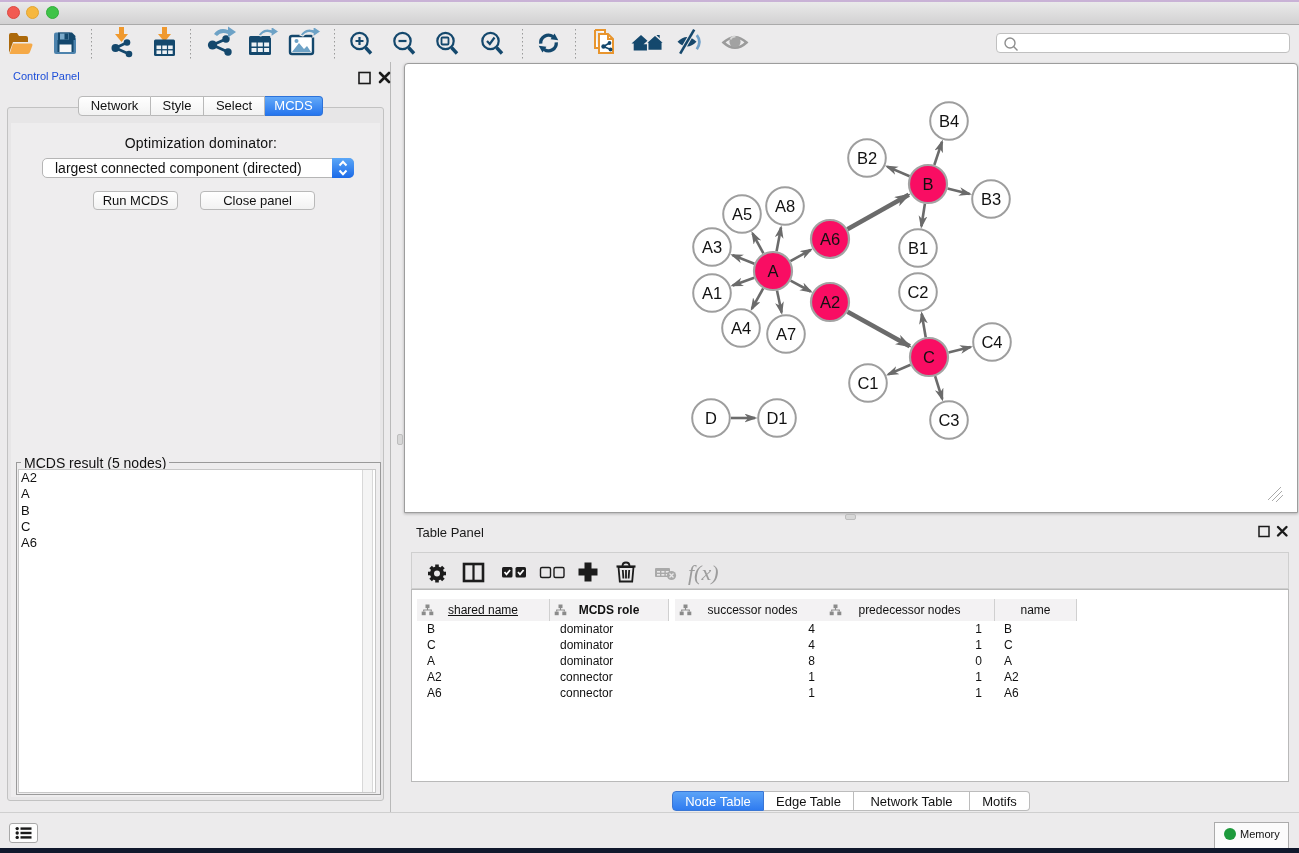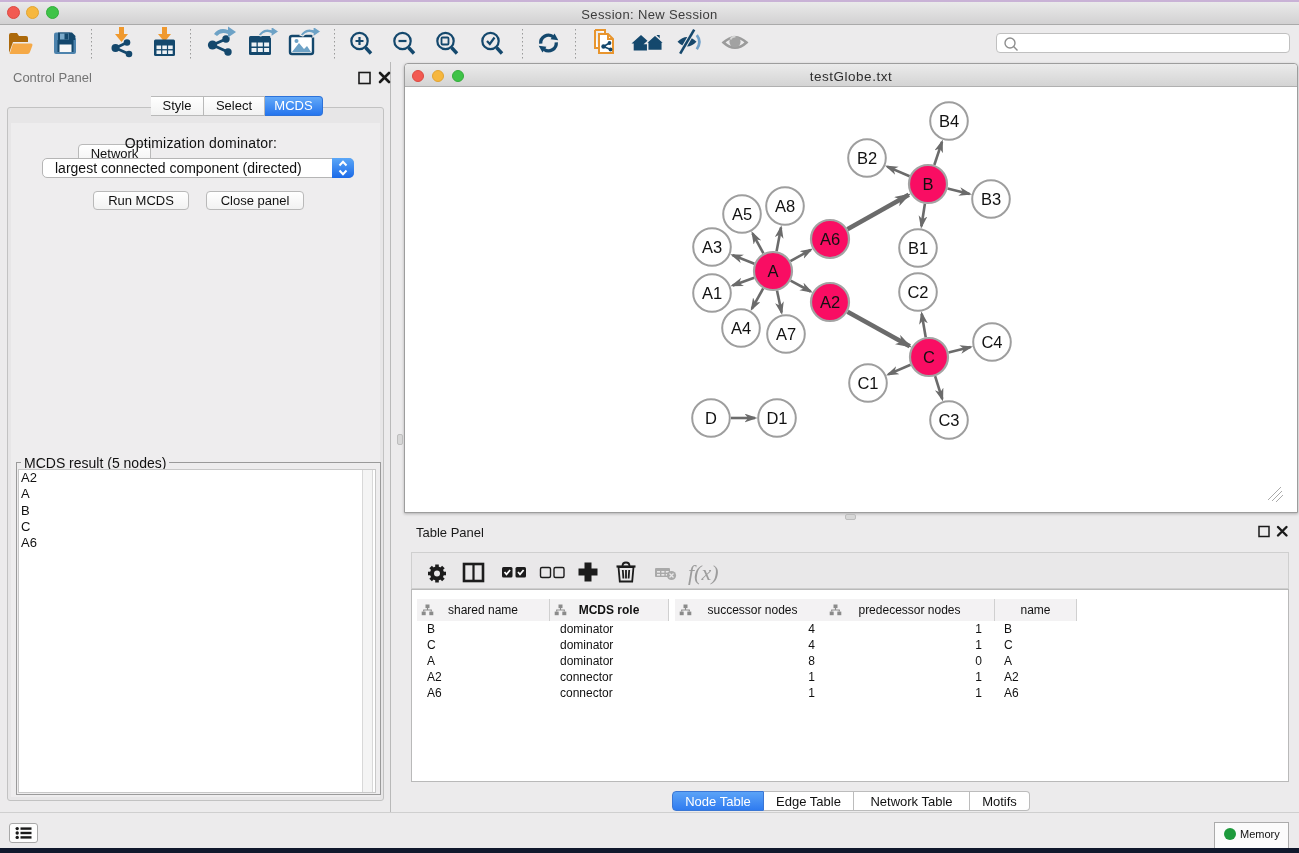--- a/index.html
+++ b/index.html
@@ -14,21 +14,21 @@
   background:linear-gradient(#eaeaea,#d2d1d2); border-bottom:1px solid #aaaaaa; }
 #titleBar .tl { position:absolute; top:4px; width:13px; height:13px; border-radius:50%; }
 #titleText { left:0; top:5px; width:1299px; text-align:center; font-size:13px; letter-spacing:0.35px; color:#3c3c3c; }
 
 
 #toolbar { left:0; top:26px; width:1299px; height:36px; background:#ecebec; }
 #searchBox { left:996px; top:33px; width:294px; height:20px; background:#fff;
   border:1px solid #c0c0c0; border-radius:4px; }
 
 
-#cpTitle { left:13px; top:70px; font-size:13px; color:#737373; }
+#cpTitle { left:13px; top:70px; font-size:11px; color:#1d4ed8; }
 #cpBox { left:7px; top:107px; width:377px; height:694px; background:#e7e6e7;
   border:1px solid #c2c2c2; border-radius:3px; }
 #cpInner { left:11px; top:123px; width:369px; height:674px; background:#eeedee; }
 .tabseg { position:absolute; top:96px; height:20px; font-size:13px; color:#111;
   background:linear-gradient(#ffffff,#f2f2f2); border:1px solid #b9b9b9; border-left:none;
   text-align:center; line-height:18px; }
 #optLabel { left:0px; top:135px; width:402px; text-align:center; font-size:14px; letter-spacing:0.2px; color:#111; }
 #combo { left:42px; top:158px; width:312px; height:20px; background:#fff;
   border:1px solid #b5b5b5; border-radius:5px; font-size:14px; color:#111; line-height:19px;
   padding-left:12px; }
@@ -73,21 +73,20 @@
   border-radius:0; font-size:11px; color:#111; line-height:22px; }
 #deskBottom { left:0; top:848px; width:1299px; height:5px; background:#10182c; }
 </style>
 </head>
 <body>
 <div class="abs" id="deskTop"></div>
 <div class="abs" id="titleBar">
   <div class="tl" style="left:7px;background:#f25a52;border:1px solid #dc4a42;"></div>
   <div class="tl" style="left:26px;background:#f6b73e;border:1px solid #e2a432;"></div>
   <div class="tl" style="left:46px;background:#3fc348;border:1px solid #34ad3c;"></div>
-  <div class="abs" id="titleText">Session: New Session</div>
 </div>
 <div class="abs" id="toolbar">
 <svg width="1299" height="36" style="position:absolute;left:0;top:0;">
   <g stroke="#9a9a9a" stroke-width="1" stroke-dasharray="1.5,2.5">
     <line x1="91.5" y1="3" x2="91.5" y2="33"></line>
     <line x1="190.5" y1="3" x2="190.5" y2="33"></line>
     <line x1="334.5" y1="3" x2="334.5" y2="33"></line>
     <line x1="522.5" y1="3" x2="522.5" y2="33"></line>
     <line x1="575.5" y1="3" x2="575.5" y2="33"></line>
   </g>
@@ -222,52 +221,46 @@
   <circle cx="8" cy="8" r="5" fill="none" stroke="#8e8e8e" stroke-width="1.4"></circle>
   <line x1="11.6" y1="11.6" x2="15.5" y2="15.5" stroke="#8e8e8e" stroke-width="1.4"></line>
 </svg>
 </div>
 
 <div class="abs" style="left:390px;top:62px;width:1px;height:750px;background:#b9b9b9;"></div>
 
 <div class="abs" id="cpTitle">Control Panel</div>
 <div class="abs" id="cpBox"></div>
 <div class="abs" id="cpInner"></div>
-<div class="tabseg" style="left:78px;width:73px;border-radius:4px 0 0 4px;border-left:1px solid #b9b9b9;margin-top:48px;">Network</div>
+<div class="tabseg" style="left:78px;width:73px;border-radius:4px 0 0 4px;border-left:1px solid #b9b9b9;">Network</div>
 <div class="tabseg" style="left:151px;width:53px;">Style</div>
 <div class="tabseg" style="left:204px;width:61px;">Select</div>
 <div class="tabseg" style="left:265px;width:58px;border-radius:0 4px 4px 0;background:linear-gradient(#63a9f8,#2575ee);color:#fff;border-color:#2d72d9;">MCDS</div>
 <div class="abs" id="optLabel">Optimization dominator:</div>
 <div class="abs" id="combo">largest connected component (directed)
   <div id="comboBtn">
       <svg width="22" height="20" style="position:absolute;left:0;top:0;">
     <path d="M7.5,7.5 L11,3.8 L14.5,7.5 M7.5,12.5 L11,16.2 L14.5,12.5" fill="none" stroke="#fff" stroke-width="2"></path>
   </svg>
     </div>
 </div>
-<div class="btn" style="left:93px;width:96px;">Run MCDS</div>
-<div class="btn" style="left:206px;width:98px;">Close panel</div>
+<div class="btn" style="left:93px;width:85px;">Run MCDS</div>
+<div class="btn" style="left:200px;width:115px;">Close panel</div>
 <div class="abs" id="fsBox"></div>
 <div class="abs" id="fsLegend">MCDS result (5 nodes)</div>
 <div class="abs" id="fsList">
   <div class="li">A2</div>
     <div class="li">A</div>
     <div class="li">B</div>
     <div class="li">C</div>
     <div class="li">A6</div>
   <div id="fsScroll"></div>
 </div>
 
 <div class="abs" id="netWin">
-  <div class="abs" id="netTitle">
-    <div class="tl" style="left:7px;background:#f25a52;border:1px solid #dc4a42;"></div>
-    <div class="tl" style="left:27px;background:#f6b73e;border:1px solid #e2a432;"></div>
-    <div class="tl" style="left:47px;background:#3fc348;border:1px solid #34ad3c;"></div>
-    <div class="abs" id="netTitleText">testGlobe.txt</div>
-  </div>
   <svg id="graph" width="892" height="425" style="position:absolute;left:0;top:24px;">
     <defs>
       <marker id="arr" markerWidth="15" markerHeight="10" refX="10.5" refY="4.4" orient="auto" markerUnits="userSpaceOnUse">
         <path d="M0,0 L13,4.4 L0,8.8 L3.6,4.4 z" fill="#6b6b6b"></path>
       </marker>
       <marker id="arrT" markerWidth="19" markerHeight="12" refX="14" refY="5.3" orient="auto" markerUnits="userSpaceOnUse">
         <path d="M0,0 L16.5,5.3 L0,10.6 L4.4,5.3 z" fill="#6b6b6b"></path>
       </marker>
     </defs>
     <g stroke="#6b6b6b">
@@ -395,21 +388,21 @@
           <rect x="253.8" y="21" width="3" height="1.6"></rect>
         </g>
     <circle cx="259.5" cy="22.5" r="4.6"></circle>
     <path d="M257.5,20.5 l4,4 M261.5,20.5 l-4,4" stroke="#e9e8e9" stroke-width="1.3"></path>
   </g>
 
   <text x="276" y="27" font-family="Liberation Serif, serif" font-style="italic" font-size="22px" fill="#9c9c9c">f(x)</text>
 </svg>
 </div>
 <div class="abs" id="tpTable">
-  <div class="th" style="left:5px;width:133px;"><svg width="13" height="13">
+  <div class="th" style="left:5px;width:133px;text-decoration:underline;"><svg width="13" height="13">
         <g fill="#8b8b8b">
           <rect x="4.5" y="0.5" width="4" height="3.6"></rect>
           <rect x="0.7" y="7.6" width="4" height="3.6"></rect>
           <rect x="8.3" y="7.6" width="4" height="3.6"></rect>
         </g>
         <path d="M6.5,4 L6.5,6 M2.7,7.6 L2.7,6 L10.3,6 L10.3,7.6" fill="none" stroke="#8b8b8b" stroke-width="1.1"></path>
       </svg>shared name</div>
   <div class="th" style="left:138px;width:119px;font-weight:bold;"><svg width="13" height="13">
         <g fill="#8b8b8b">
           <rect x="4.5" y="0.5" width="4" height="3.6"></rect>

